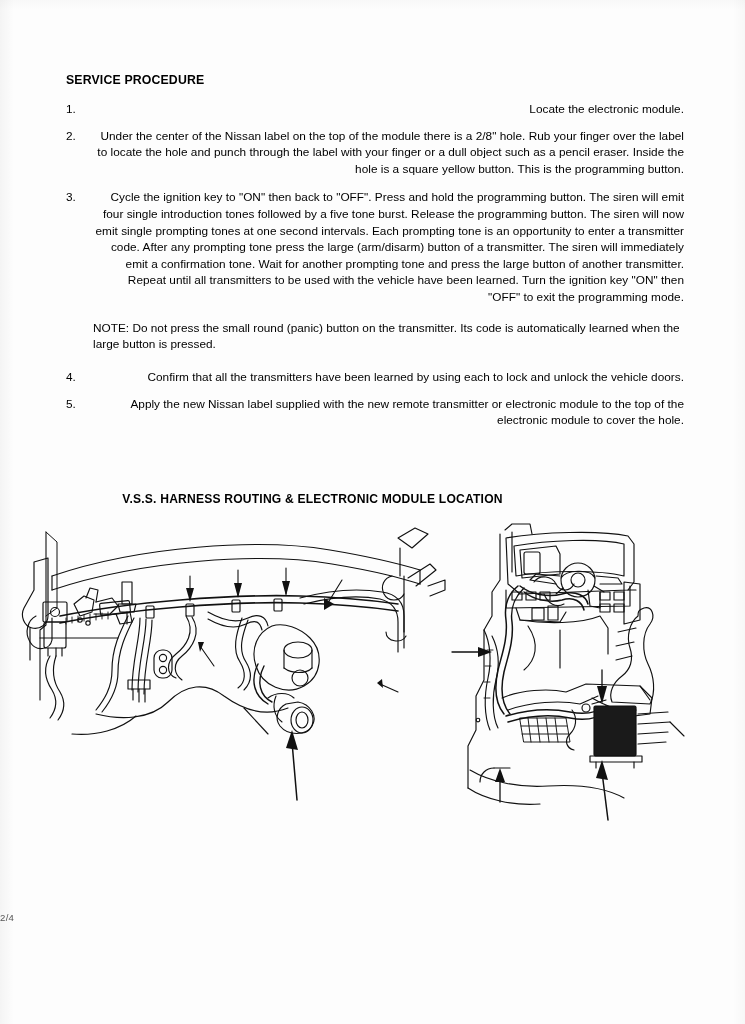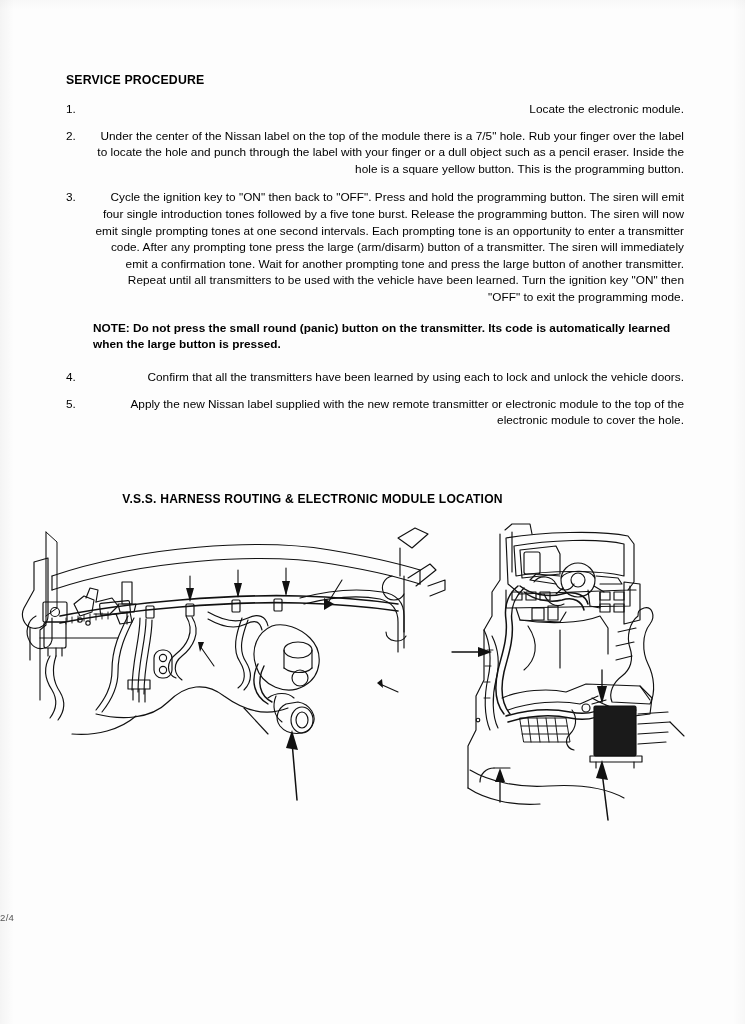--- a/index.html
+++ b/index.html
@@ -74,21 +74,21 @@
   .step .body {
     display: block;
     text-align: right;
   }
 
   .step.wide { margin-bottom: 12px; }
 
   .note {
     margin: 14px 0 16px 27px;
     font-size: 11.8px;
-    font-weight: bold;
+    font-weight: normal;
     line-height: 16.8px;
     letter-spacing: 0.01px;
     width: 588px;
   }
 
   
   .figure {
     position: absolute;
     left: 0;
     top: 492px;
@@ -129,21 +129,21 @@
 
     <h1 class="section-heading">SERVICE PROCEDURE</h1>
 
     <div class="step">
       <span class="num">1.</span>
       <span class="body">Locate the electronic module.</span>
     </div>
 
     <div class="step wide">
       <span class="num">2.</span>
-      <span class="body">Under the center of the Nissan label on the top of the module there is a 7/5" hole.  Rub your finger over the label to locate the hole and punch through the label with your finger or a dull object such as a pencil eraser.  Inside the hole is a square yellow button.  This is the programming button.</span>
+      <span class="body">Under the center of the Nissan label on the top of the module there is a 2/8" hole.  Rub your finger over the label to locate the hole and punch through the label with your finger or a dull object such as a pencil eraser.  Inside the hole is a square yellow button.  This is the programming button.</span>
     </div>
 
     <div class="step wide">
       <span class="num">3.</span>
       <span class="body">Cycle the ignition key to "ON" then back to "OFF".  Press and hold the programming button.  The siren will emit four single introduction tones followed by a five tone burst.  Release the programming button.  The siren will now emit single prompting tones at one second intervals.  Each prompting tone is an opportunity to enter a transmitter code.  After any prompting tone press the large (arm/disarm) button of a transmitter.  The siren will immediately emit a confirmation tone.  Wait for another prompting tone and press the large button of another transmitter.  Repeat until all transmitters to be used with the vehicle have been learned.  Turn the ignition key "ON" then "OFF" to exit the programming mode.</span>
     </div>
 
     <div class="note">NOTE:  Do not press the small round (panic) button on the transmitter.  Its code is automatically learned when the large button is pressed.</div>
 
     <div class="step">

